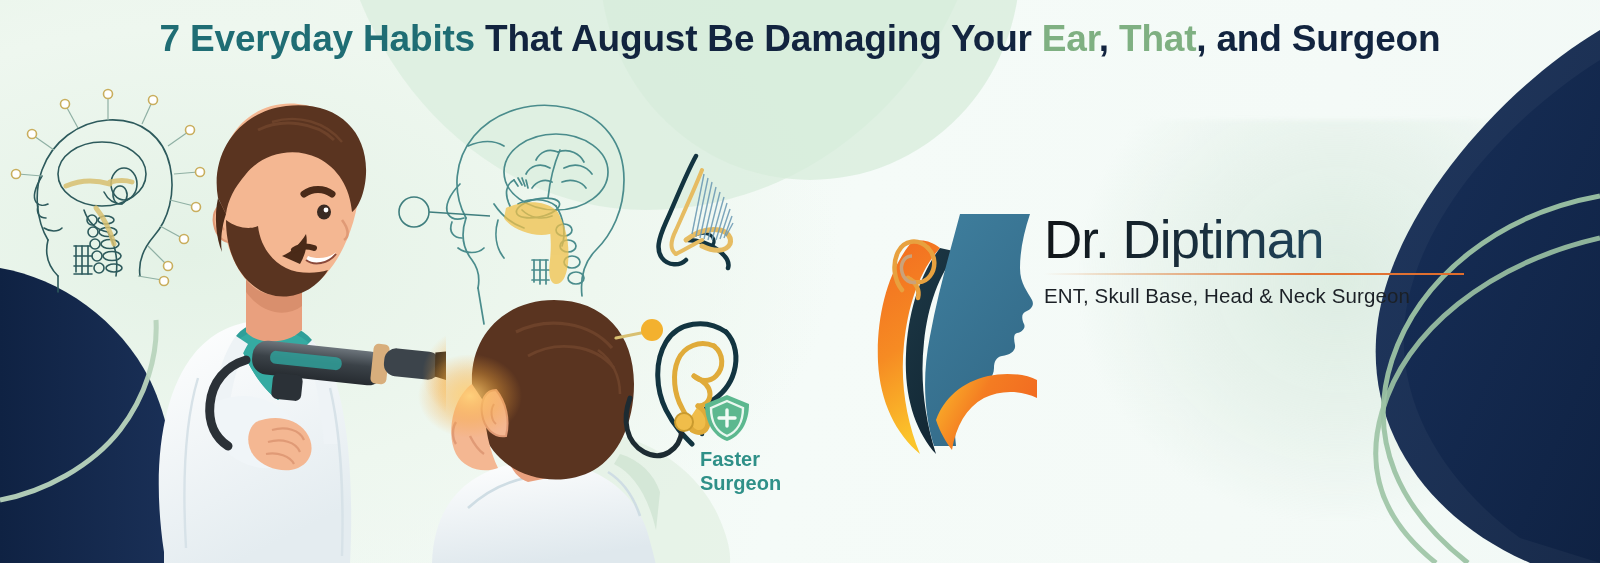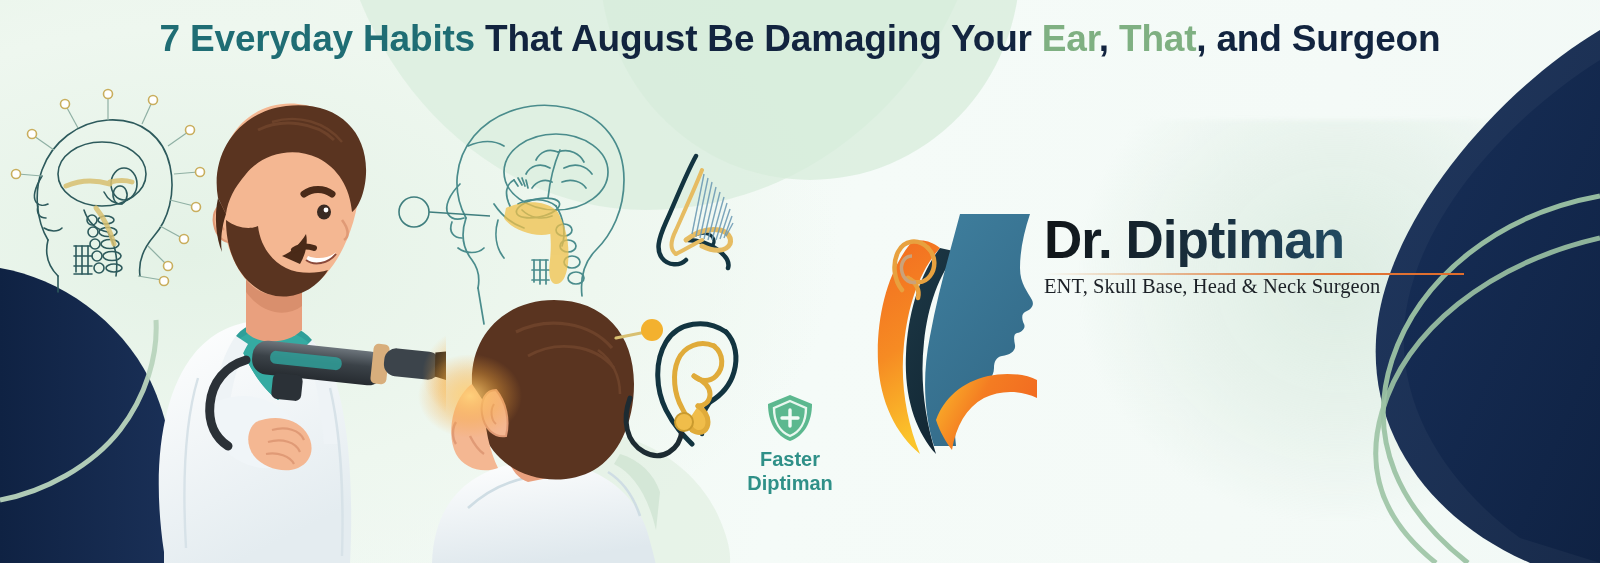--- a/index.html
+++ b/index.html
@@ -34,43 +34,43 @@
   .headline{
     position:absolute;left:0;top:18px;width:1600px;text-align:center;
     font-size:37px;font-weight:bold;letter-spacing:-.2px;white-space:nowrap;
     font-family:"Liberation Sans","DejaVu Sans",sans-serif;
   }
   .h-teal{color:#1f6d74;}
   .h-navy{color:#12243f;}
   .h-green{color:#7fb082;margin-top:20px;}
   
   .recovery{
-    position:absolute;left:700px;top:392px;width:180px;text-align:center;
+    position:absolute;left:700px;top:392px;width:180px;
   }
   .recovery .shield-wrap{height:52px;}
   .recovery .label{
     margin-top:4px;color:#2f9088;font-size:20px;font-weight:bold;line-height:1.18;
   }
   
   .logo{position:absolute;left:862px;top:206px;width:600px;height:215px;}
   .logo-mark{position:absolute;left:0;top:0;width:175px;height:255px;}
   .logo-text{position:absolute;left:182px;top:6px;width:420px;}
   .logo-name{
     font-family:"Liberation Sans","DejaVu Sans",sans-serif;
-    font-size:53px;line-height:1.04;font-weight:bold;letter-spacing:-1px;
+    font-size:53px;line-height:1.04;font-weight:normal;letter-spacing:-1px;
     background:linear-gradient(100deg,#101417 0%,#1d3b4f 55%,#2d6a84 100%);
     -webkit-background-clip:text;background-clip:text;color:transparent;
   }
   .logo-name .l2{display:block;text-align:right;padding-right:2px;}
   .logo-rule{
     margin:6px 0 0 0;height:2px;width:420px;
     background:linear-gradient(90deg,rgba(226,140,70,0) 0%,rgba(226,140,70,.35) 18%,#e2793c 62%,#e06c2b 100%);
   }
   .logo-tagline{
-    font-size:20.5px;color:#1b2026;letter-spacing:.1px;white-space:nowrap;font-family:Liberation Serif, serif;
+    margin-top:9px;font-size:20.5px;color:#1b2026;letter-spacing:.1px;white-space:nowrap;
   }
   
   .art{position:absolute;}
   .nose-art{left:636px;top:148px;}
   .ear-art{left:640px;top:312px;}
   .headwire-art{left:398px;top:88px;}
   .acu-art{left:-8px;top:80px;}
   .doctor-art{left:86px;top:78px;}
   .patient-art{left:408px;top:272px;}
 </style>
@@ -392,21 +392,21 @@
   <div class="recovery">
     <div class="shield-wrap">
       <svg width="54" height="52" viewBox="0 0 54 52">
         <path d="M27,3 L49,12 C49,30 41,44 27,49 C13,44 5,30 5,12 Z" fill="#5cb88f"></path>
         <path d="M27,9 L43,16 C43,30 37,40 27,44 C17,40 11,30 11,16 Z" fill="none" stroke="#e9f7ef" stroke-width="2.4"></path>
         <path d="M27,18 L27,34 M19,26 L35,26" stroke="#f2fbf6" stroke-width="3.4" stroke-linecap="round"></path>
       </svg>
     </div>
     <div class="label">
       <span>Faster</span><br>
-      <span>Diptiman</span>
+      <span>Surgeon</span>
     </div>
   </div>
 
   <div class="logo">
 
     <svg class="logo-mark" viewBox="0 0 175 255">
       <defs>
         <linearGradient id="gOrange" x1="0" y1="0" x2="0.2" y2="1">
           <stop offset="0%" stop-color="#f26b21"></stop>
           <stop offset="55%" stop-color="#f68b23"></stop>

